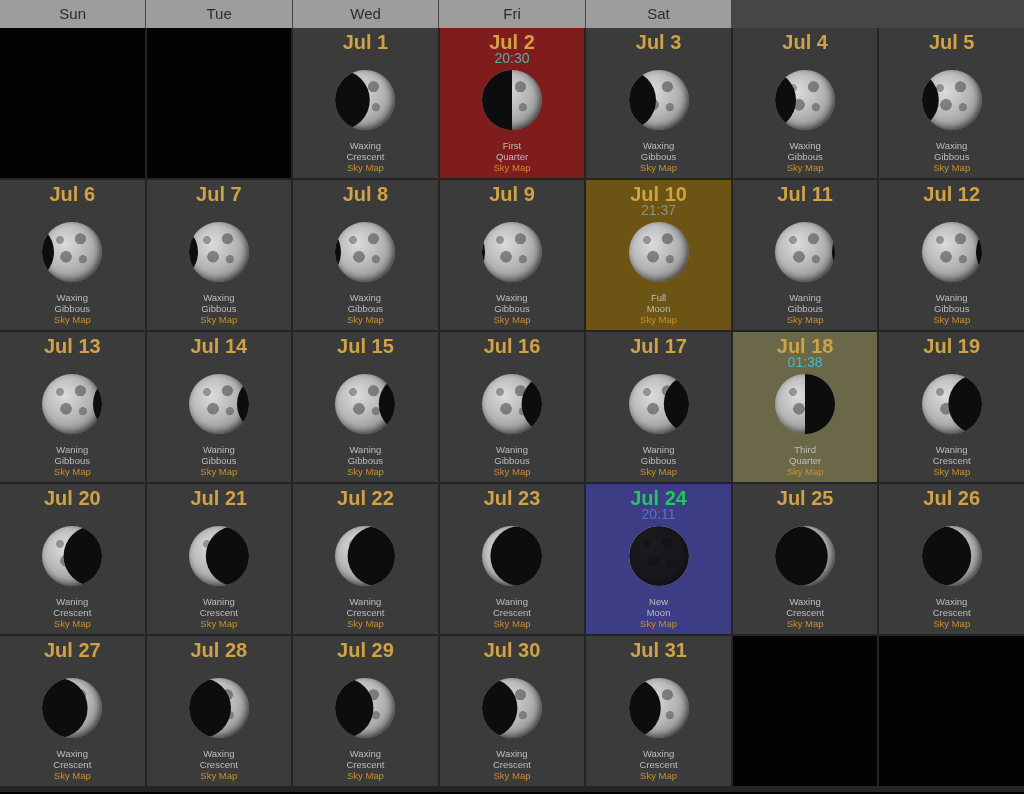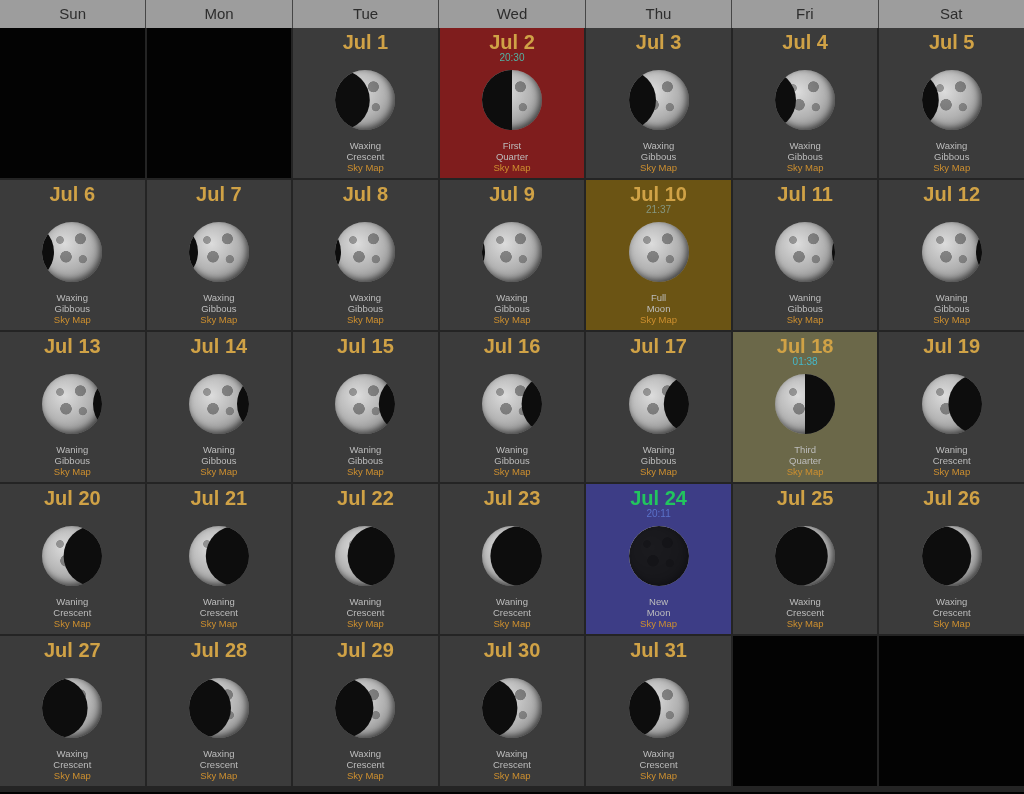--- a/index.html
+++ b/index.html
@@ -10,21 +10,21 @@
   .weekdays{display:grid;grid-template-columns:repeat(7,1fr);gap:1px;background:#464646;}
   .wcell{background:#9d9d9d;height:28px;line-height:27px;text-align:center;
          font-size:15px;color:#2d2d2d;}
   
   .grid{display:grid;grid-template-columns:repeat(7,1fr);grid-auto-rows:150px;
         gap:2px;background:#242424;padding-bottom:6px;}
   .cell{background:#3b3b3b;display:flex;flex-direction:column;align-items:center;
         padding:4px 0 3px;box-sizing:border-box;}
   .cell.empty{background:#030303;}
   .date{font-size:20px;font-weight:600;color:#d0a246;line-height:20px;}
-  .time{font-size:10px;line-height:12px;height:12px;color:#7fa89a;}
+  .time{font-size:14px;line-height:12px;height:12px;color:#7fa89a;}
   
   .moon{width:60px;height:60px;border-radius:50%;position:relative;overflow:hidden;
         margin:6px 0 10px;
         background:
          radial-gradient(circle at 64% 28%, rgba(40,40,40,.45) 0 9%, rgba(0,0,0,0) 10%),
          radial-gradient(circle at 40% 58%, rgba(55,55,55,.5) 0 11%, rgba(0,0,0,0) 12%),
          radial-gradient(circle at 68% 62%, rgba(60,60,60,.45) 0 7%, rgba(0,0,0,0) 8%),
          radial-gradient(circle at 30% 30%, rgba(50,50,50,.4) 0 6%, rgba(0,0,0,0) 7%),
          radial-gradient(circle at 38% 36%, #dcdcdc 0%, #b3b3b3 48%, #8c8c8c 78%, #707070 100%);
         box-shadow:inset -2px -2px 6px rgba(0,0,0,.55);}
@@ -37,24 +37,22 @@
   .phase{text-align:center;font-size:9.5px;line-height:11px;color:#bdbdbd;}
   .skymap{display:block;font-size:9.5px;line-height:12px;color:#cd8f2f;
           text-decoration:none;cursor:pointer;}
 </style>
 </head>
 <body>
 
 <div class="cal">
   <div class="weekdays" id="weekdays">
       <div class="wcell">Sun</div>
-      <div class="wcell">Mon</div>
       <div class="wcell">Tue</div>
       <div class="wcell">Wed</div>
-      <div class="wcell">Thu</div>
       <div class="wcell">Fri</div>
       <div class="wcell">Sat</div>
     </div>
   <div class="grid" id="grid">
       <div class="cell empty"></div>
       <div class="cell empty"></div>
       <div class="cell day">
        <div class="date">Jul 1</div>
        <div class="time"></div>
        <div class="moon">

